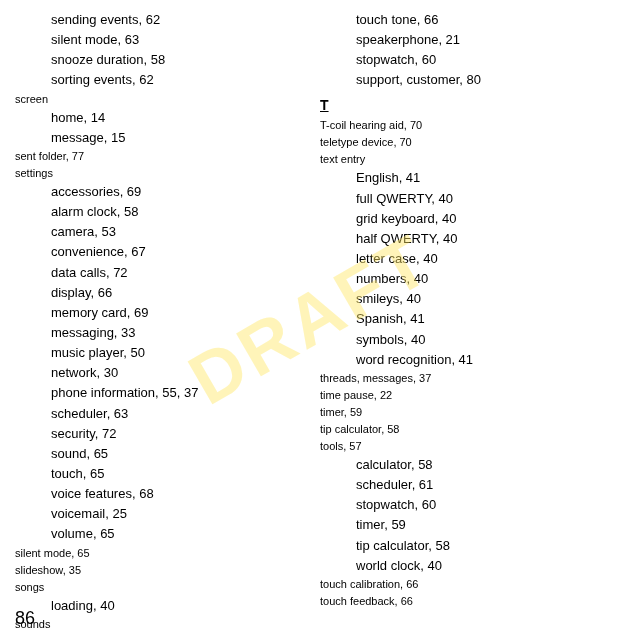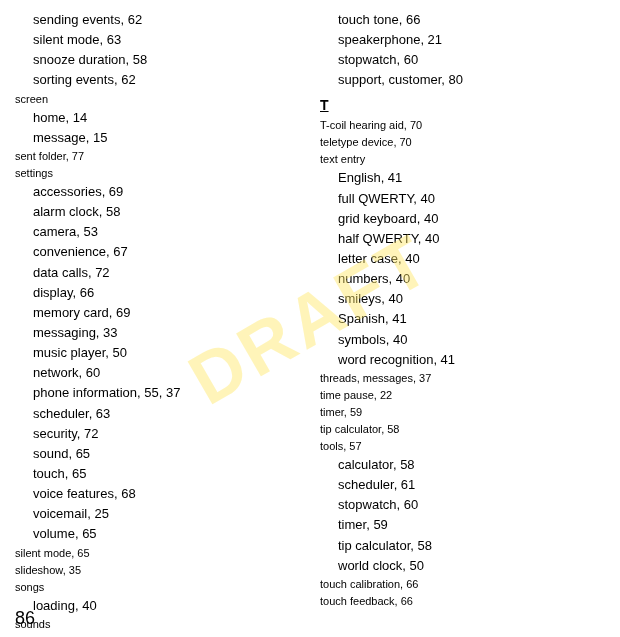--- a/index.html
+++ b/index.html
@@ -59,21 +59,21 @@
       margin-bottom: 1px;
       text-decoration: underline;
     }
 
     .index-top-level {
       margin-left: 0px;
       font-size: 11px;
     }
 
     .index-sub-item {
-      margin-left: 18px;
+      margin-left: 36px;
       font-size: 13px;
     }
 
     .page-number {
       position: absolute;
       bottom: 8px;
       left: 15px;
       font-size: 18px;
     }
   </style>
@@ -96,21 +96,21 @@
       <div class="index-top-level">settings</div>
       <div class="index-sub-item">accessories, 69</div>
       <div class="index-sub-item">alarm clock, 58</div>
       <div class="index-sub-item">camera, 53</div>
       <div class="index-sub-item">convenience, 67</div>
       <div class="index-sub-item">data calls, 72</div>
       <div class="index-sub-item">display, 66</div>
       <div class="index-sub-item">memory card, 69</div>
       <div class="index-sub-item">messaging, 33</div>
       <div class="index-sub-item">music player, 50</div>
-      <div class="index-sub-item">network, 60</div>
+      <div class="index-sub-item">network, 30</div>
       <div class="index-sub-item">phone information, 55, 37</div>
       <div class="index-sub-item">scheduler, 63</div>
       <div class="index-sub-item">security, 72</div>
       <div class="index-sub-item">sound, 65</div>
       <div class="index-sub-item">touch, 65</div>
       <div class="index-sub-item">voice features, 68</div>
       <div class="index-sub-item">voicemail, 25</div>
       <div class="index-sub-item">volume, 65</div>
       <div class="index-top-level">silent mode, 65</div>
       <div class="index-top-level">slideshow, 35</div>
@@ -141,19 +141,19 @@
       <div class="index-top-level">threads, messages, 37</div>
       <div class="index-top-level">time pause, 22</div>
       <div class="index-top-level">timer, 59</div>
       <div class="index-top-level">tip calculator, 58</div>
       <div class="index-top-level">tools, 57</div>
       <div class="index-sub-item">calculator, 58</div>
       <div class="index-sub-item">scheduler, 61</div>
       <div class="index-sub-item">stopwatch, 60</div>
       <div class="index-sub-item">timer, 59</div>
       <div class="index-sub-item">tip calculator, 58</div>
-      <div class="index-sub-item">world clock, 50</div>
+      <div class="index-sub-item">world clock, 40</div>
       <div class="index-top-level">touch calibration, 66</div>
       <div class="index-top-level">touch feedback, 66</div>
     </div>
 
   <div class="page-number">86</div>
 </div>
 
 </body></html>

